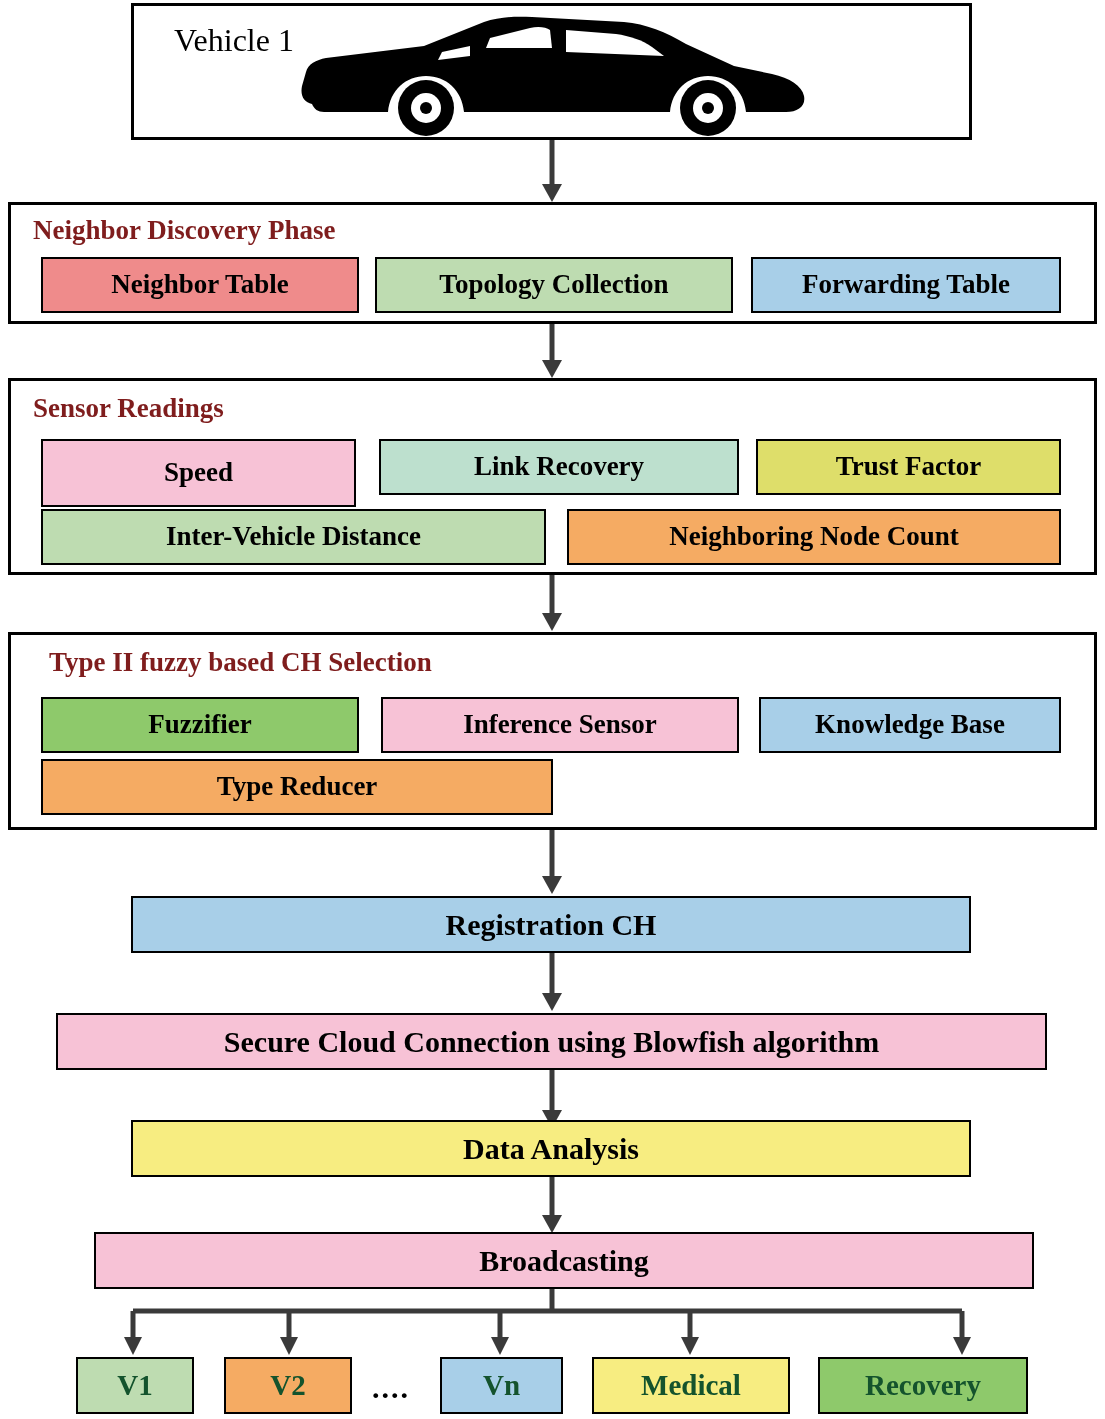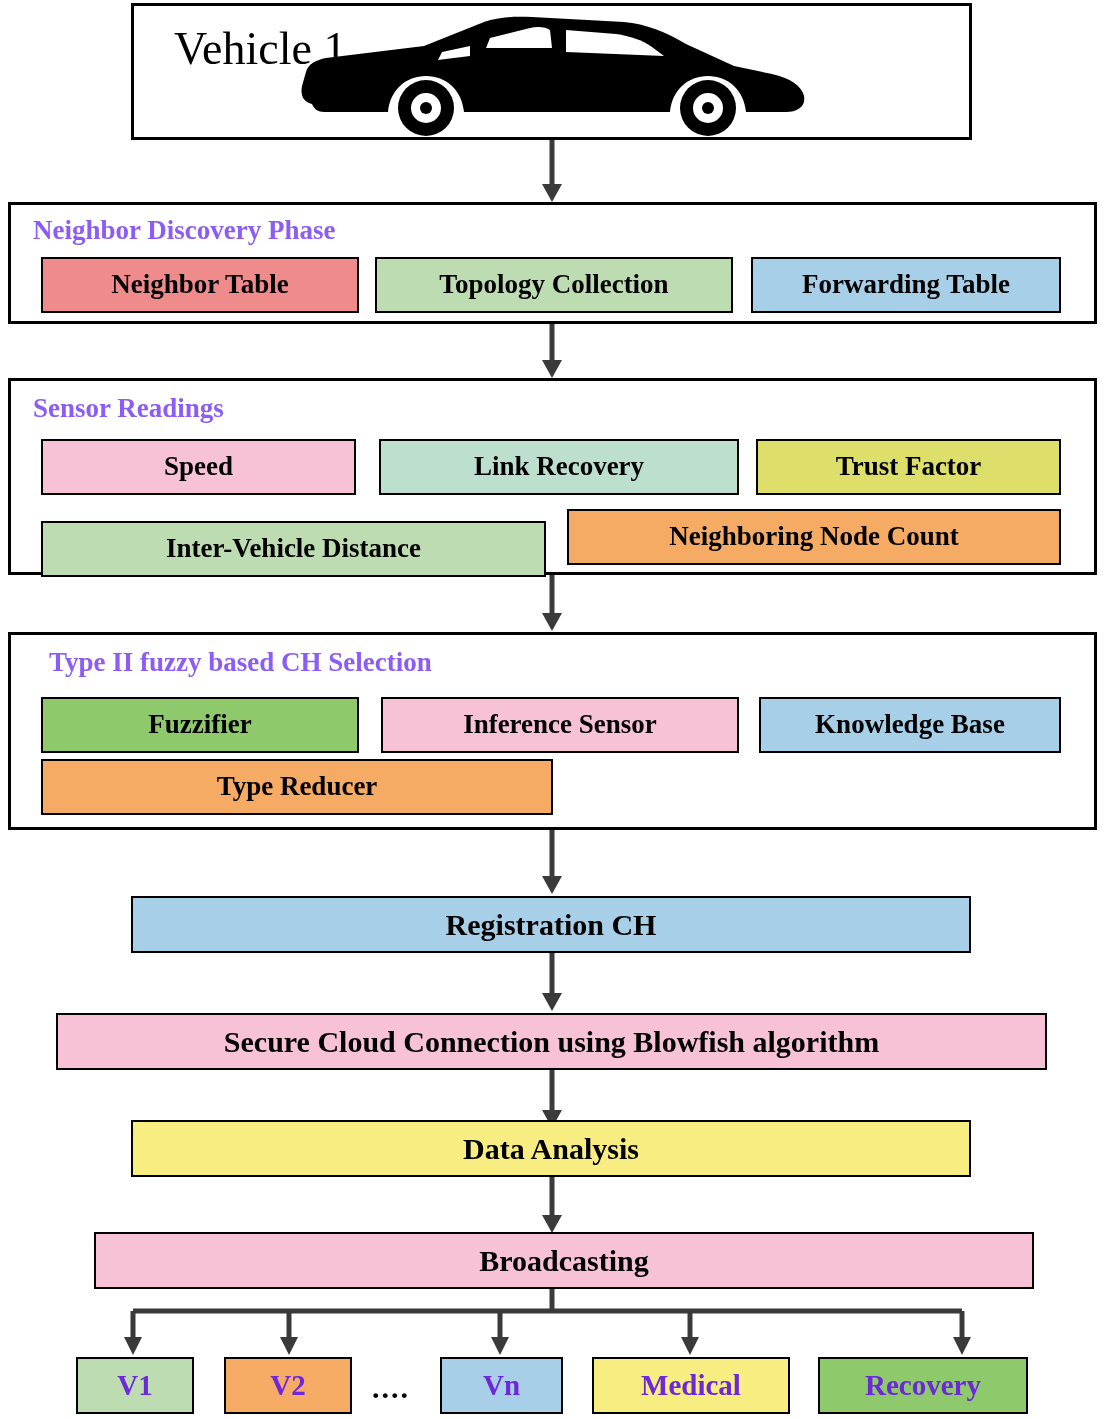--- a/index.html
+++ b/index.html
@@ -23,21 +23,21 @@
     position: absolute;
     border: 3px solid #000000;
     background: #ffffff;
     box-sizing: border-box;
   }
   .panel-title {
     position: absolute;
     left: 22px;
     font-size: 27px;
     font-weight: bold;
-    color: #8b5cf6;
+    color: #7f1d1d;
     white-space: nowrap;
   }
 
   .chip {
     position: absolute;
     box-sizing: border-box;
     border: 2px solid #000000;
     display: flex;
     align-items: center;
     justify-content: center;
@@ -65,39 +65,39 @@
 
   .leaf {
     position: absolute;
     box-sizing: border-box;
     border: 2px solid #000000;
     display: flex;
     align-items: center;
     justify-content: center;
     font-size: 29px;
     font-weight: bold;
-    color: #6d28d9;
+    color: #14532d;
     white-space: nowrap;
   }
 
   .arrow {
     position: absolute;
   }
   .dots {
     position: absolute;
     font-size: 30px;
     font-weight: bold;
     letter-spacing: 2px;
   }
 
   .vehicle-label {
     position: absolute;
     left: 40px;
     top: 16px;
-    font-size: 46px;
+    font-size: 32px;
     color: #000000;
   }
   .car-wrap {
     position: absolute;
     left: 160px;
     top: 10px;
   }
 </style>
 </head>
 <body>
@@ -140,30 +140,30 @@
     </div>
   </div>
 
   <svg class="arrow" style="left:536px; top:324px;" width="32" height="56">
     <line x1="16" y1="0" x2="16" y2="38" stroke="#3a3a3a" stroke-width="5"></line>
     <polygon points="16,54 6,36 26,36" fill="#3a3a3a"></polygon>
   </svg>
 
   <div class="panel" style="left:8px; top:378px; width:1089px; height:197px;">
     <div class="panel-title" style="top:12px;">Sensor Readings</div>
-    <div class="chip" style="left:30px; top:58px; width:315px; height:56px; background:#f7c2d6;">
+    <div class="chip" style="left:30px; top:58px; width:315px; height:68px; background:#f7c2d6;">
       <span>Speed</span>
     </div>
     <div class="chip" style="left:368px; top:58px; width:360px; height:56px; background:#bde0ce;">
       <span>Link Recovery</span>
     </div>
     <div class="chip" style="left:745px; top:58px; width:305px; height:56px; background:#dede6a;">
       <span>Trust Factor</span>
     </div>
-    <div class="chip" style="left:30px; top:128px; width:505px; height:56px; background:#bedcb1;margin-top:12px;">
+    <div class="chip" style="left:30px; top:128px; width:505px; height:56px; background:#bedcb1;">
       <span>Inter-Vehicle Distance</span>
     </div>
     <div class="chip" style="left:556px; top:128px; width:494px; height:56px; background:#f5ab63;">
       <span>Neighboring Node Count</span>
     </div>
   </div>
 
   <svg class="arrow" style="left:536px; top:575px;" width="32" height="58">
     <line x1="16" y1="0" x2="16" y2="40" stroke="#3a3a3a" stroke-width="5"></line>
     <polygon points="16,56 6,38 26,38" fill="#3a3a3a"></polygon>

